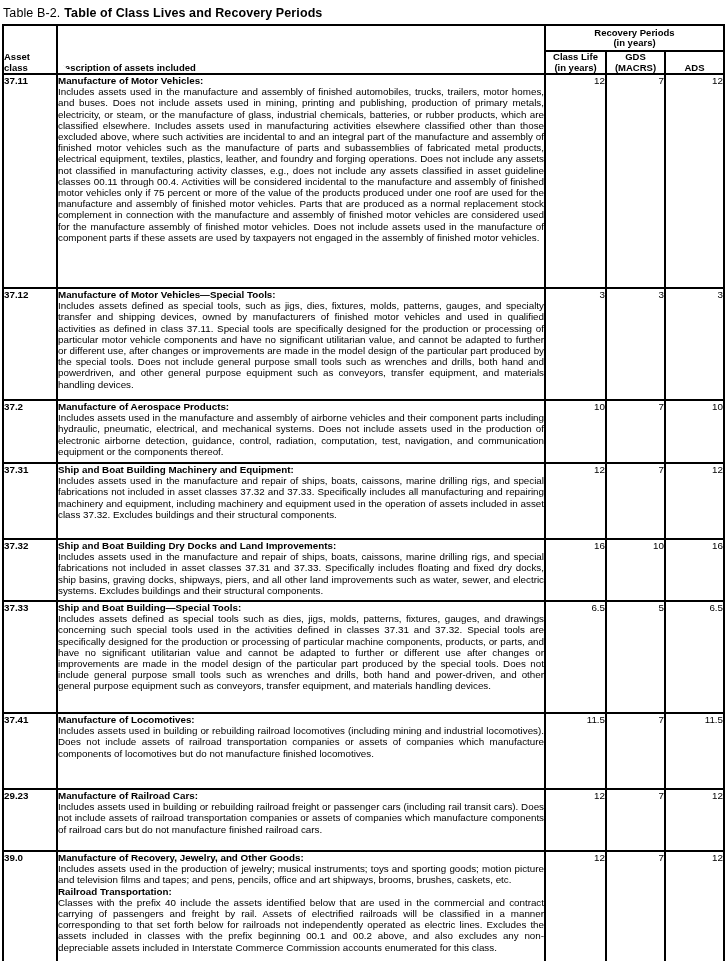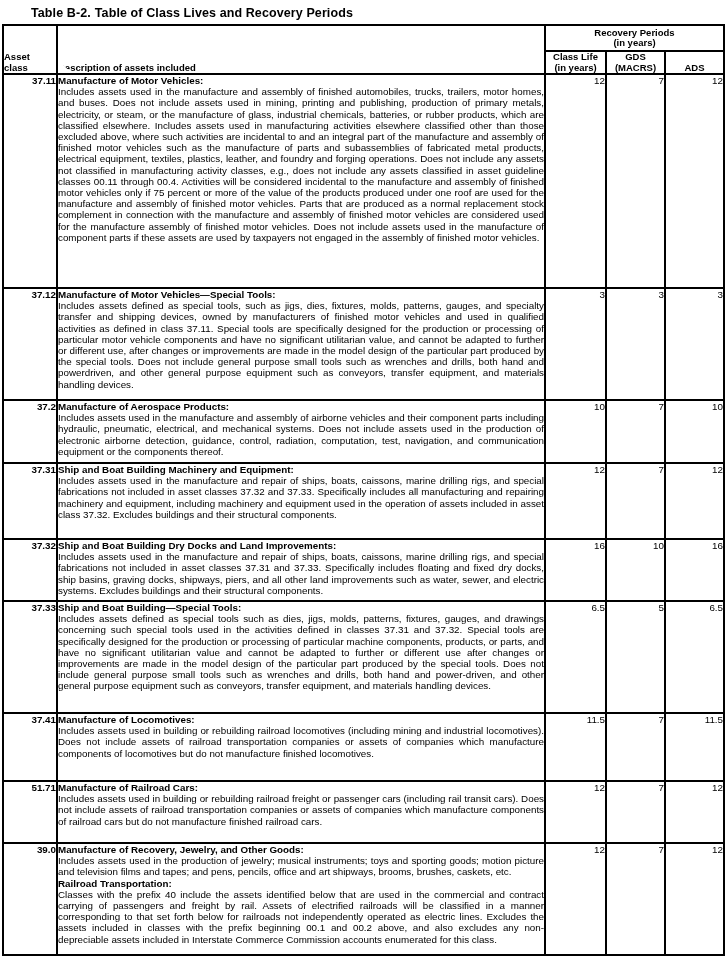--- a/index.html
+++ b/index.html
@@ -10,21 +10,21 @@
     font-family: "Liberation Sans", sans-serif;
   }
   .page { padding: 4px 2px 0 2px; }
 
   .table-title {
     font-size: 12.5px;
     margin: 2px 0 4px 1px;
     letter-spacing: 0.1px;
     white-space: nowrap;
   }
-  .table-title .prefix { font-weight: 700; margin-right: 4px; margin-left: 28px; }
+  .table-title .prefix { font-weight: 400; margin-right: 4px; }
   .table-title .main { font-weight: 700; }
 
   table.class-table {
     border-collapse: collapse;
     table-layout: fixed;
     width: 721px;
   }
   .class-table th, .class-table td {
     border: 2px solid #000;
     padding: 0;
@@ -36,21 +36,21 @@
   .th-asset  { text-align: left; vertical-align: bottom; padding: 2px 2px 3px 6px; }
   .th-desc   { text-align: left; vertical-align: bottom; padding: 2px 2px 3px 5px; border-radius: 21px; }
   .th-rp     { text-align: center; vertical-align: middle; height: 26px; }
   .th-sub    { text-align: center; vertical-align: middle; height: 22px; }
   .th-ads    { text-align: center; vertical-align: bottom; padding-bottom: 3px; }
   .hline { display: block; }
 
   
   tbody td { vertical-align: top; }
   .td-class {
-    text-align: right;
+    text-align: left;
     font-weight: 700;
     font-size: 9.8px;
     padding-top: 3px;
   }
   .td-desc {
     font-size: 9.8px;
     line-height: 11.2px;
     padding: 2px 5px 3px 6px;
   }
   .sec { text-align: justify; }
@@ -60,21 +60,21 @@
     font-size: 9.8px;
     padding-top: 12px;
   }
 
   tr.r1 { height: 214px; }
   tr.r2 { height: 112px; margin-top: 24px; }
   tr.r3 { height: 63px; }
   tr.r4 { height: 76px; }
   tr.r5 { height: 62px; }
   tr.r6 { height: 112px; border-radius: 31px; }
-  tr.r7 { height: 68px; }
+  tr.r7 { height: 76px; }
   tr.r8 { height: 62px; }
   tr.r9 { height: 112px; }
 </style>
 </head>
 <body>
 
 <div class="page">
 
   <div class="table-title">
     <span class="prefix">Table B-2.</span><span class="main">Table of Class Lives and Recovery Periods</span>
@@ -199,21 +199,21 @@
             <span class="sec-h">Manufacture of Locomotives:</span>
             <span class="sec-b">Includes assets used in building or rebuilding railroad locomotives (including mining and industrial locomotives). Does not include assets of railroad transportation companies or assets of companies which manufacture components of locomotives but do not manufacture finished locomotives.</span>
           </div>
         </td>
         <td class="td-num">11.5</td>
         <td class="td-num">7</td>
         <td class="td-num">11.5</td>
       </tr>
 
       <tr class="r8">
-        <td class="td-class">51.71</td>
+        <td class="td-class">29.23</td>
         <td class="td-desc">
           <div class="sec">
             <span class="sec-h">Manufacture of Railroad Cars:</span>
             <span class="sec-b">Includes assets used in building or rebuilding railroad freight or passenger cars (including rail transit cars). Does not include assets of railroad transportation companies or assets of companies which manufacture components of railroad cars but do not manufacture finished railroad cars.</span>
           </div>
         </td>
         <td class="td-num">12</td>
         <td class="td-num">7</td>
         <td class="td-num">12</td>
       </tr>

